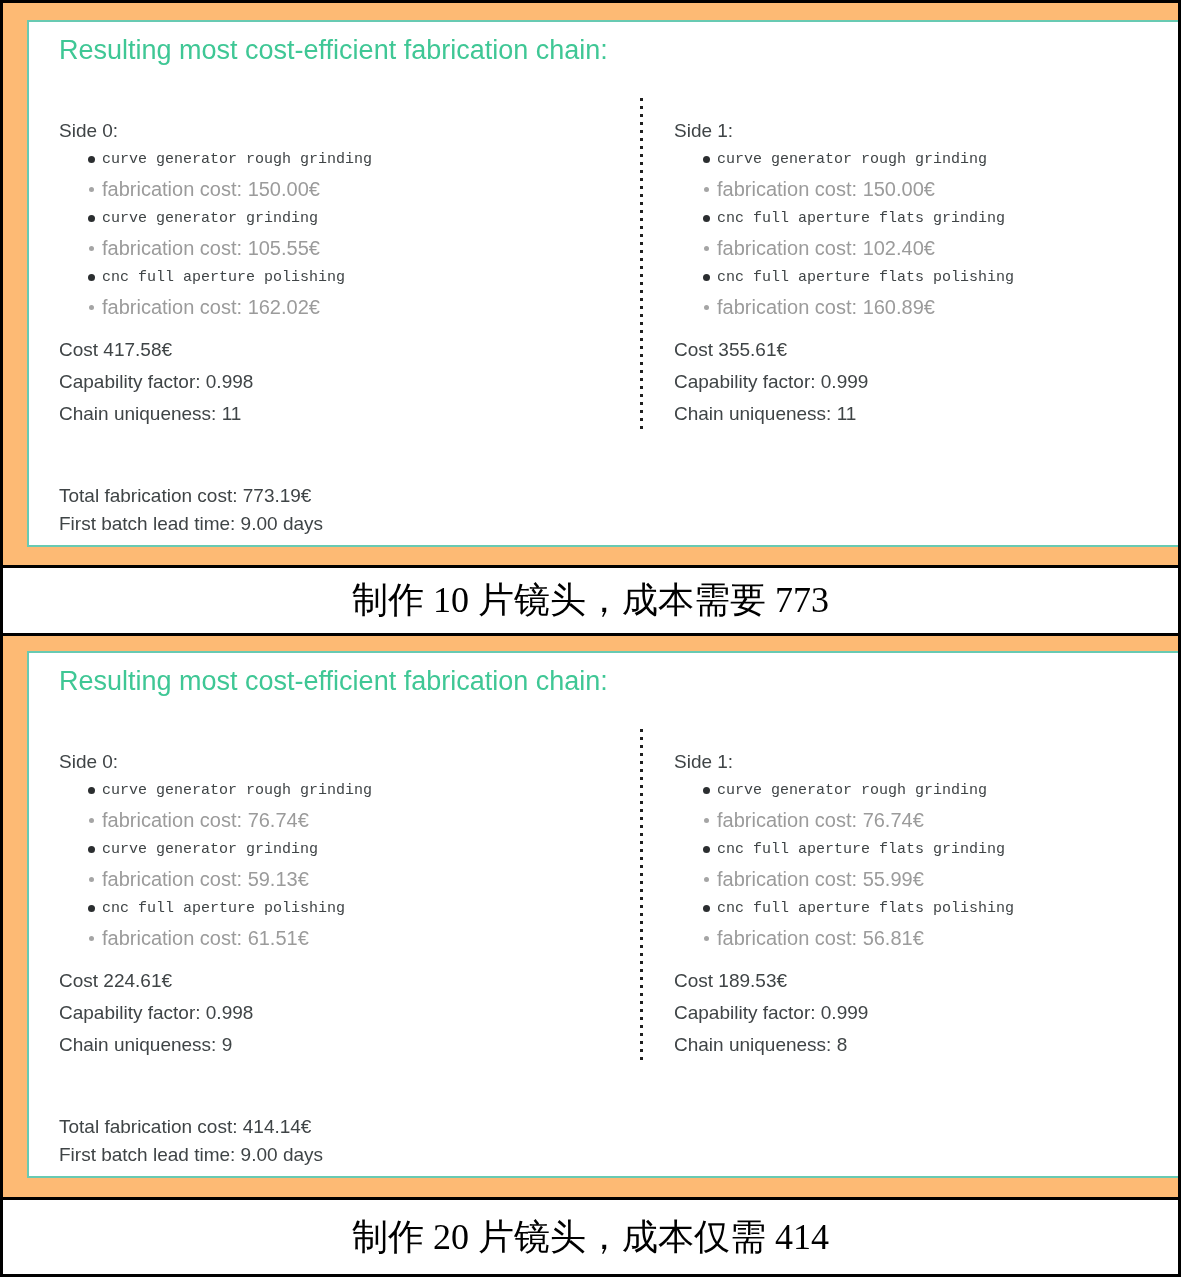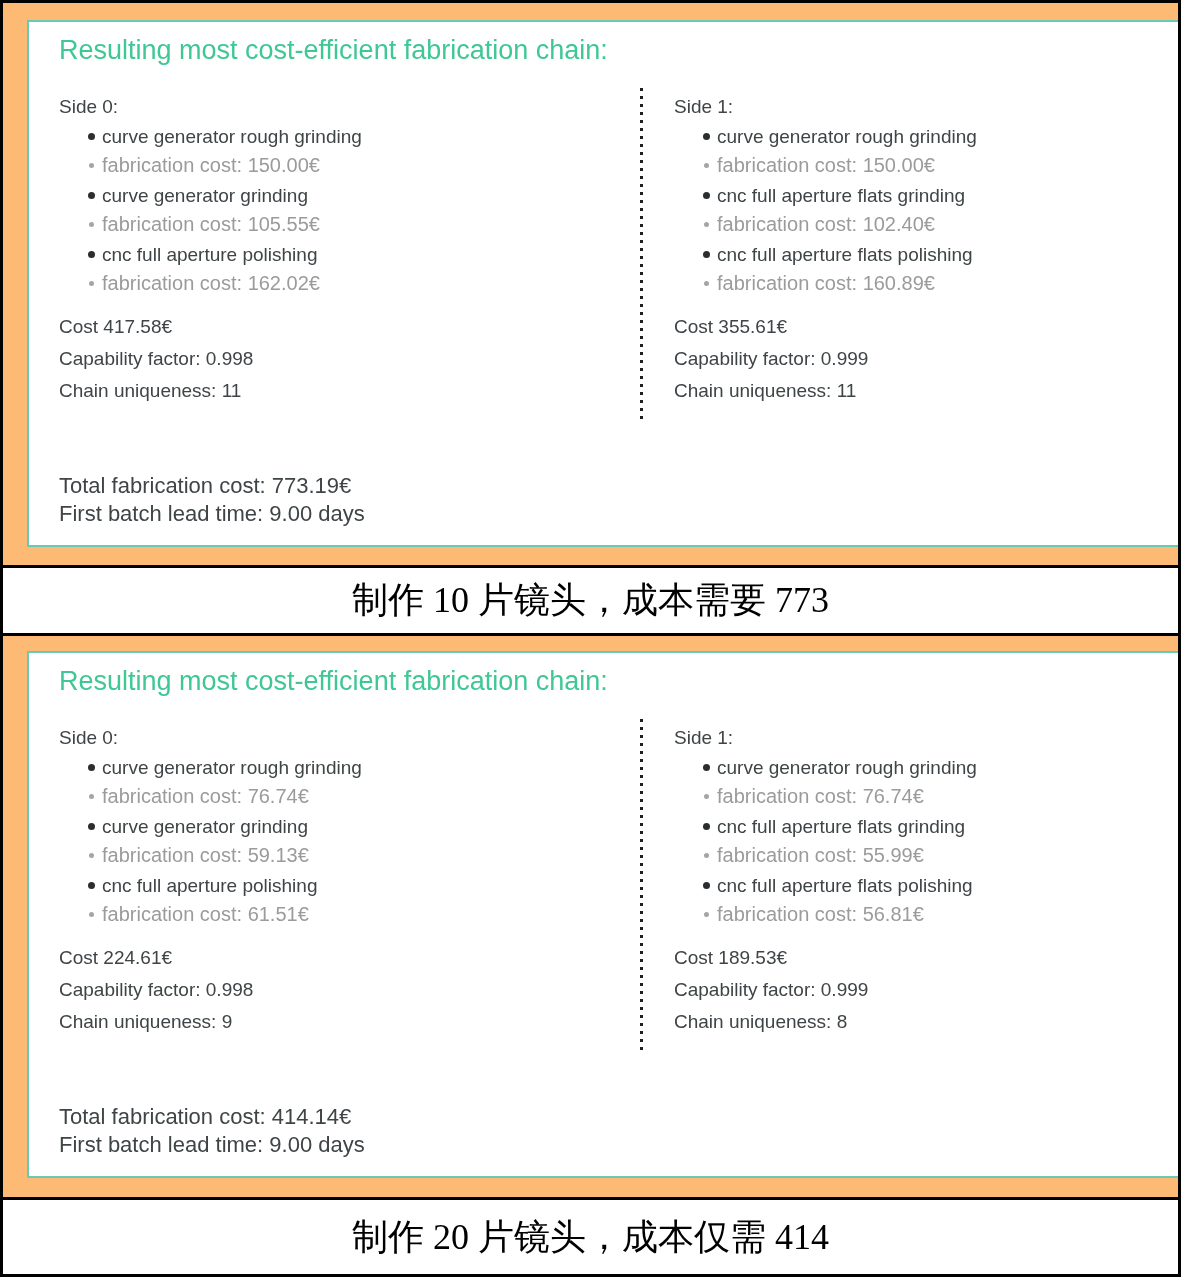--- a/index.html
+++ b/index.html
@@ -18,40 +18,40 @@
     border:2px solid #68cab2;border-right:none;
     padding:10px 0 0 30px;
     background:#fff;
   }
   .panel-area.first .panel{margin-top:17px;}
   .panel-area.second .panel{margin-top:15px;}
   .panel-heading{
     margin:0;font-size:27px;font-weight:400;color:#3fc795;
     line-height:36px;letter-spacing:0;
   }
-  .cols{display:flex;margin-top:24px;}
+  .cols{display:flex;margin-top:34px;align-items:flex-end;}
   .side{box-sizing:border-box;}
   .side.left{flex:0 0 581px;}
   .side.right{flex:1 1 auto;padding-left:31px;}
   .vdivider{
     flex:0 0 3px;width:3px;height:332px;align-self:flex-start;margin-top:-4px;
     background:repeating-linear-gradient(to bottom,#1f1f1f 0 3px,transparent 3px 8px);
   }
   .side-label{font-size:19px;color:#3f4446;line-height:29.5px;}
   ul.steps{list-style:none;margin:0;padding:0;}
   ul.steps li{position:relative;line-height:29.5px;padding-left:43px;white-space:nowrap;}
   ul.steps li .dot{position:absolute;border-radius:50%;}
-  li.step-main{font-size:19px;color:#3f4446;}
+  li.step-main{font-size:15px;color:#3f4446;font-family:Liberation Mono, monospace;}
   li.step-main .dot{width:7px;height:7px;background:#2b2e30;left:29px;top:11px;}
   li.step-sub{font-size:20px;color:#9b9b9b;}
   li.step-sub .dot{width:5px;height:5px;background:#a5a5a5;left:30px;top:12px;}
   .stats{margin-top:12px;}
   .stats div{font-size:19px;color:#3f4446;line-height:32px;white-space:nowrap;}
   .totals{margin-top:52px;}
-  .totals div{font-size:22px;color:#3f4446;line-height:28px;white-space:nowrap;}
+  .totals div{font-size:19px;color:#3f4446;line-height:28px;white-space:nowrap;}
   .totals .lead{}
   .hline{height:3px;background:#000;flex:0 0 3px;}
   .caption-band{
     display:flex;align-items:center;justify-content:center;
     font-family:"Liberation Serif","DejaVu Serif",serif;
     font-size:36px;color:#000;background:#fff;text-align:right;
   }
   .caption-band.first{height:65px;flex:0 0 65px;}
   .caption-band.second{flex:1 1 auto;}
 </style>

